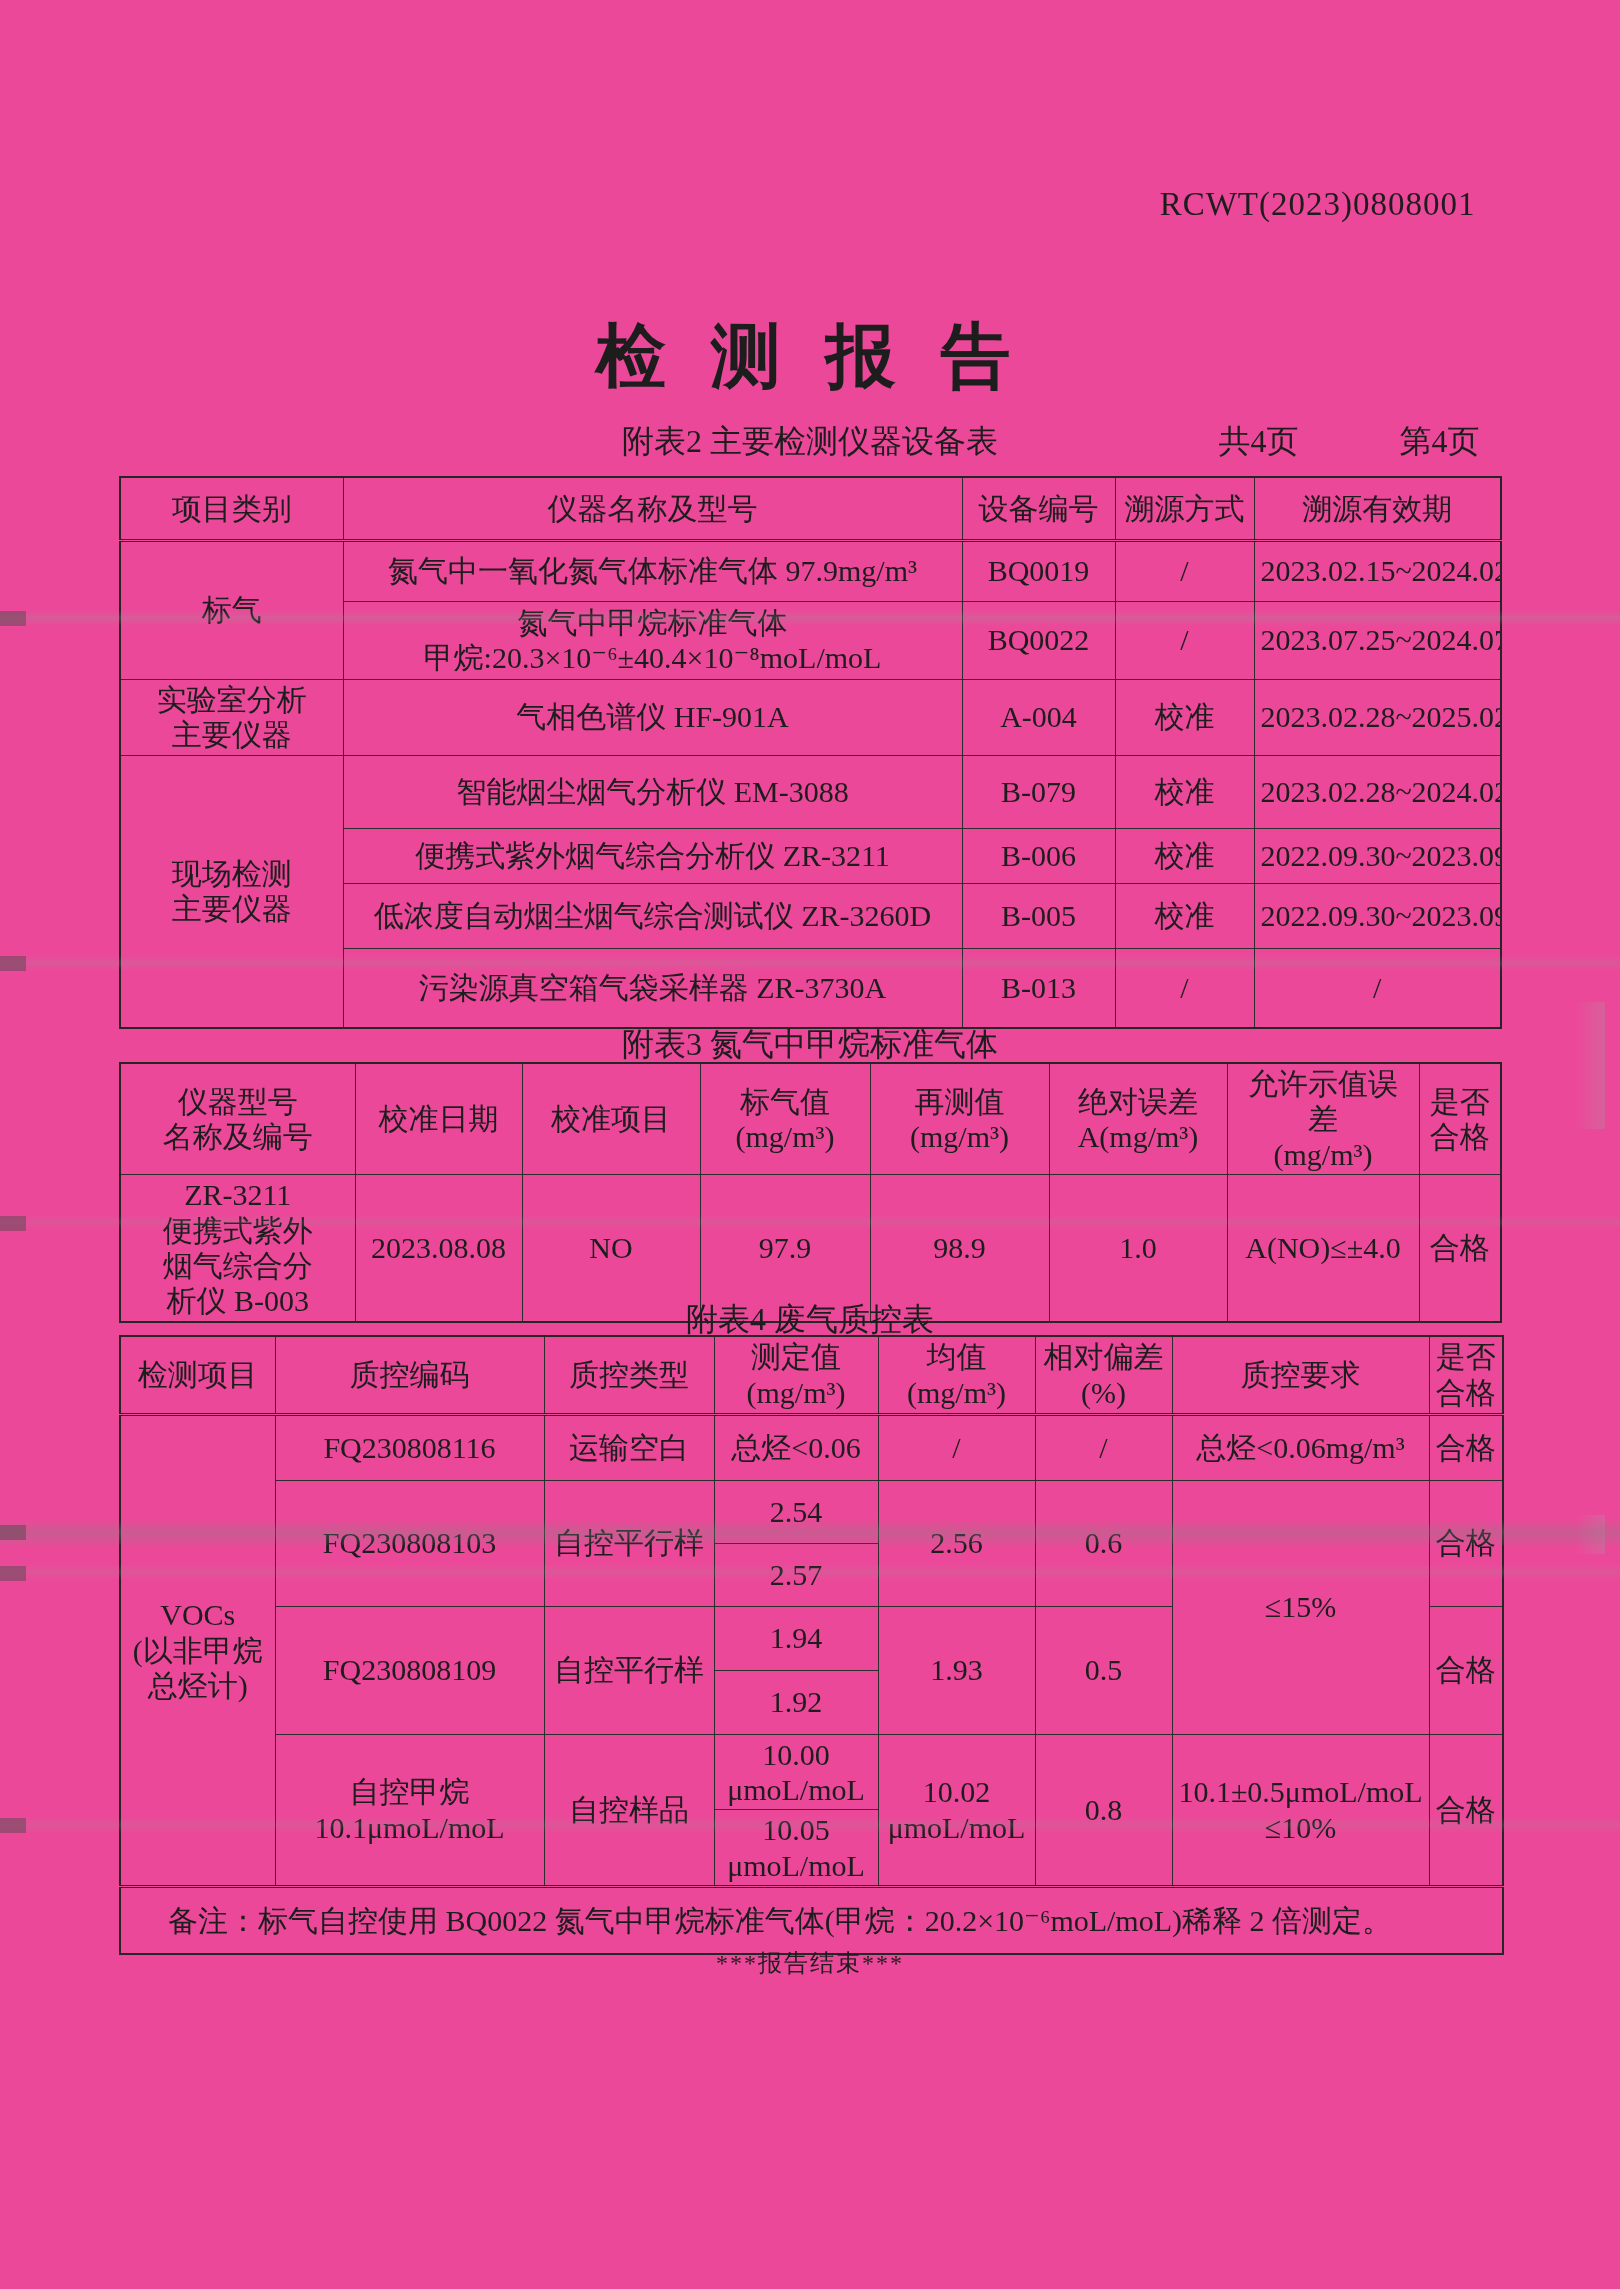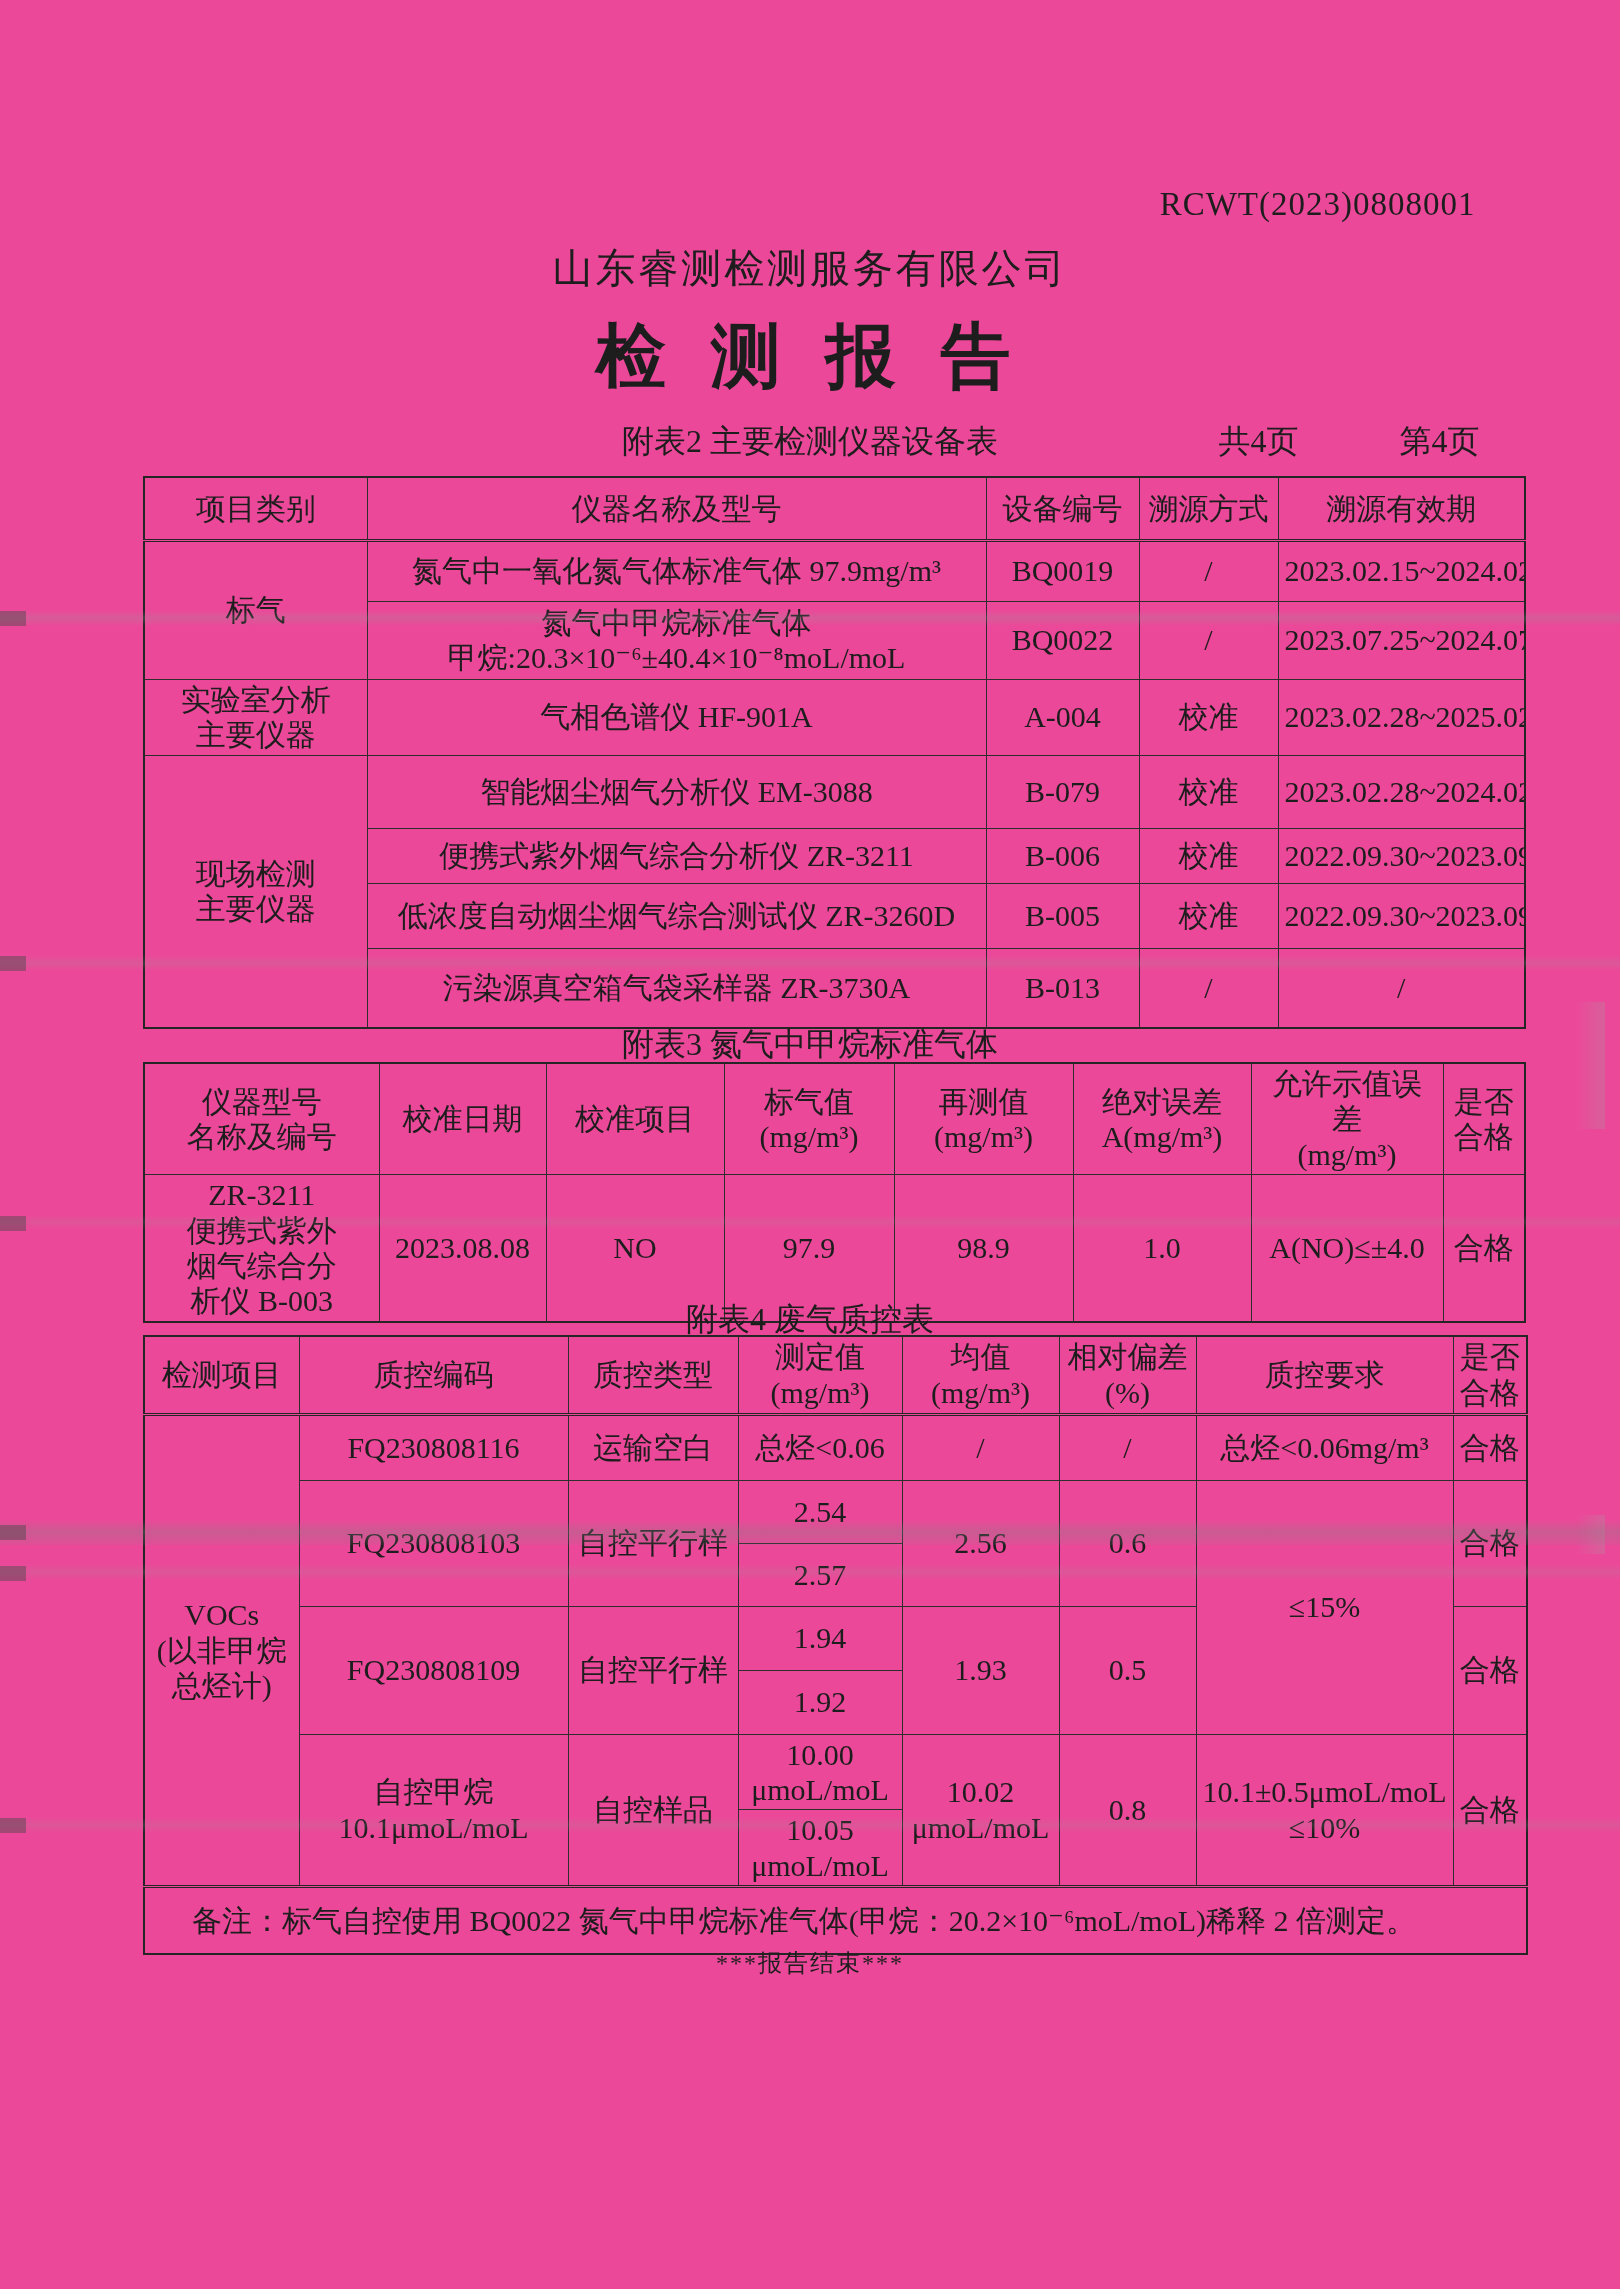--- a/index.html
+++ b/index.html
@@ -31,21 +31,21 @@
   #table3{top:1062px;left:119px;width:1382px;}
   #table4{top:1335px;left:119px;width:1382px;}
   th,td{
     border:1.6px solid #2d2d2d;
     text-align:center;vertical-align:middle;
     font-size:30px;font-weight:normal;
     white-space:pre-line;line-height:1.18;
     padding:2px 5.9px;box-sizing:border-box;
     overflow:hidden;
   }
-  table{border:2.5px solid #252525;margin-left:24px;}
+  table{border:2.5px solid #252525;}
   .hdr th{border-bottom:3.9px double #252525;}
   .note-row td{border-top:3.9px double #252525;text-align:left;padding-left:47px;font-size:30px;}
   #table3 tbody td{border-bottom:2.9px solid #252525;}
 
   
   .streak{left:0;width:1620px;pointer-events:none;z-index:5;}
   .s1{top:610px;height:15.7px;background:linear-gradient(to bottom,rgba(150,150,150,0),rgba(150,150,150,0.25),rgba(150,150,150,0));}
   .s2{top:955px;height:15.7px;background:linear-gradient(to bottom,rgba(150,150,150,0),rgba(150,150,150,0.20),rgba(150,150,150,0));}
   .s3{top:1215px;height:13.7px;background:linear-gradient(to bottom,rgba(150,150,150,0),rgba(150,150,150,0.16),rgba(150,150,150,0));}
   .s4{top:1519px;height:25.5px;background:linear-gradient(to bottom,rgba(130,130,130,0),rgba(130,130,130,0.32),rgba(130,130,130,0.10));}
@@ -55,21 +55,20 @@
   .em1{top:611px;} .em2{top:956px;} .em3{top:1216px;} .em4{top:1525px;} .em5{top:1566px;} .em6{top:1818px;}
   .right-smudge{left:1576px;width:29px;pointer-events:none;z-index:4;background:linear-gradient(to right,rgba(160,160,160,0),rgba(160,160,160,0.28));}
   .rs1{top:1002px;height:127px;} .rs2{top:1515px;height:39px;}
 </style>
 </head>
 <body>
 
 <div id="page">
 
   <div id="report-no" class="abs">RCWT(2023)0808001</div>
-  <div id="company" class="abs">山东睿测检测服务有限公司</div>
   <div id="doc-title" class="abs">检 测 报 告</div>
 
   <div id="t2-caption-row" class="abs caption-row">
     <span>附表2 主要检测仪器设备表</span>
     <span id="t2-pageinfo"><span>共4页</span><span>第4页</span></span>
   </div>
 
   <table id="table2" class="abs">
     <colgroup>
         <col style="width:223px">

